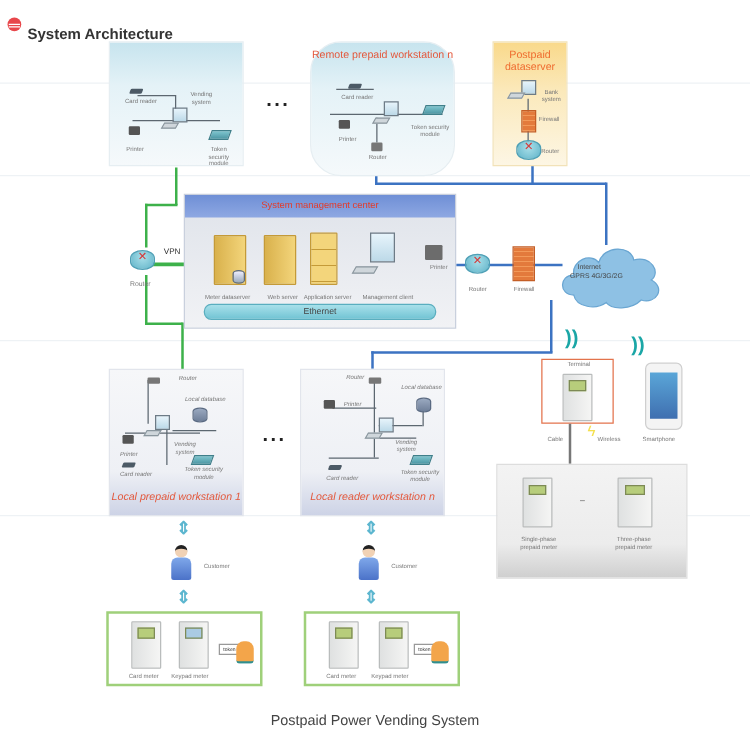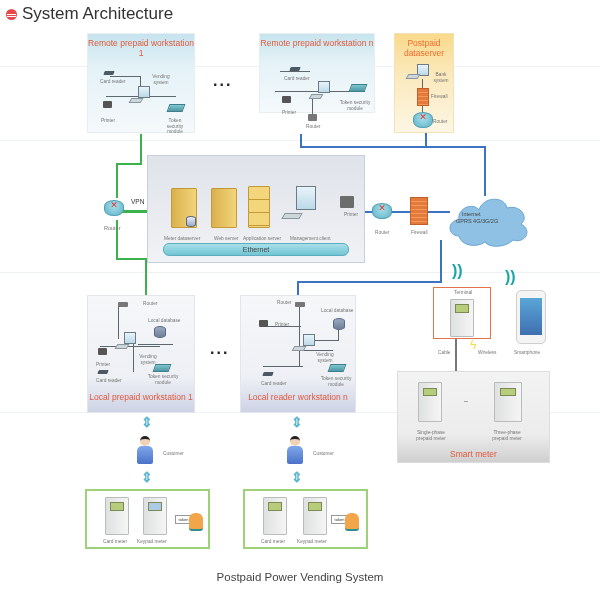--- a/index.html
+++ b/index.html
@@ -1,26 +1,26 @@
 <!DOCTYPE html>
 <html><head>
 <meta charset="utf-8">
 <style>
   html, body { margin:0; padding:0; background:#ffffff; }
   body { width:600px; height:600px; position:relative; overflow:hidden; font-family:"Liberation Sans", sans-serif; }
   .abs { position:absolute; }
   .header { left:6px; top:4px; display:flex; align-items:center; gap:5px; }
   .header-icon { width:11px; height:11px; border-radius:50%; background:#e8474b; position:relative; overflow:hidden; }
   .header-icon::after { content:""; position:absolute; left:1px; right:1px; top:5px; height:1px; background:#fff; box-shadow:0 2px 0 #fff; }
-  .header-title { font-size:17px; font-weight:normal; color:#333; }
+  .header-title { font-size:12px; font-weight:bold; color:#333;margin-top:16px; }
   .bgband { left:0; right:0; height:1px; background:#eef2f5; }
   .box { position:absolute; box-sizing:border-box; }
   .remote { background:linear-gradient(#c7e4ee 0%, #e4f2f7 35%, #f5f9fb 100%); border:1px solid #e6eef2; }
   .postpaid { background:linear-gradient(#f9d98b 0%, #fbe9bb 40%, #fdf6e4 100%); border:1px solid #f2e2b8; }
-  .local { background:linear-gradient(#f6f7f9 0%, #eef0f5 70%, #cdd3e6 100%); border:1px solid #e2e5ec; }
+  .local { background:linear-gradient(#f6f7f9 0%, #eef0f5 70%, #cdd3e6 100%); border:1px solid #e2e5ec;font-style:italic; }
   .box-title { position:absolute; left:0; right:0; text-align:center; color:#e3583c; font-size:8.5px; line-height:10px; }
   .lbl { position:absolute; font-size:4.8px; color:#777; line-height:5.5px; text-align:center; white-space:nowrap; }
   .dots { font-size:16px; color:#222; letter-spacing:2px; font-weight:bold; }
   .smc { left:147px; top:155px; width:218px; height:108px; background:linear-gradient(#dfe3ea,#f1f2f5); border:1px solid #c9d0dd; box-sizing:border-box; }
   .smc-head { position:absolute; left:0; right:0; top:0; height:18px; background:linear-gradient(#6f8fd6,#8ea8e2); color:#e23b2a; font-size:7.5px; text-align:center; line-height:15px; }
   .ethernet { position:absolute; left:15px; right:15px; top:87px; height:11px; border-radius:6px; background:linear-gradient(#a8e0ea,#72c4d4); border:1px solid #5aaebf; font-size:7px; color:#444; text-align:center; line-height:11px; }
   .server { position:absolute; background:linear-gradient(90deg,#d9b14c,#f3d57b); border:1px solid #c49a38; border-radius:1px; }
   .line-g { position:absolute; background:#3db14a; }
   .line-b { position:absolute; background:#3c73c2; }
   .router { position:absolute; width:18px; height:14px; border-radius:50%/40%; background:radial-gradient(ellipse at 50% 35%, #a9dfe9, #5fb3c8); border:1px solid #4e9fb5; }
@@ -74,38 +74,37 @@
 <div class="line-b" style="left:300px; top:134px; width:2px; height:13px;"></div>
 <div class="line-b" style="left:300px; top:146px; width:185px; height:2px;"></div>
 <div class="line-b" style="left:425px; top:132px; width:2px; height:15px;"></div>
 <div class="line-b" style="left:484px; top:146px; width:2px; height:50px;"></div>
 <div class="line-b" style="left:365px; top:211px; width:85px; height:2px;"></div>
 <div class="line-b" style="left:440px; top:240px; width:2px; height:42px;"></div>
 <div class="line-b" style="left:297px; top:281px; width:145px; height:2px;"></div>
 <div class="line-b" style="left:297px; top:281px; width:2px; height:14px;"></div>
 
 <div class="box remote" style="left:87px; top:33px; width:108px; height:100px;">
-  <div class="box-title" style="top:4px;">Remote prepaid workstation 1</div>
   <div class="wire" style="left:22px; top:42px; width:30px; height:1px;"></div>
   <div class="wire" style="left:52px; top:42px; width:1px; height:15px;"></div>
   <div class="wire" style="left:18px; top:62px; width:70px; height:1px;"></div>
   <div class="cardr" style="left:16px; top:37px;"></div>
   <div class="lbl" style="left:12px; top:45px;">Card reader</div>
   <div class="mon" style="left:50px; top:52px;"></div>
   <div class="kb" style="left:42px; top:64px;"></div>
   <div class="lbl" style="left:60px; top:40px; white-space:normal; width:26px;">Vending system</div>
   <div class="prn" style="left:15px; top:67px;"></div>
   <div class="lbl" style="left:13px; top:84px;">Printer</div>
   <div class="tsm" style="left:80px; top:70px;"></div>
   <div class="lbl" style="left:72px; top:84px; white-space:normal; width:30px;">Token security module</div>
 </div>
 
 <div class="abs dots" style="left:213px; top:72px;">...</div>
 
-<div class="box remote" style="left:259px; top:33px; width:116px; height:80px;">
+<div class="box remote" style="left:248px; top:33px; width:116px; height:108px;border-radius:25px;">
   <div class="box-title" style="top:4px;">Remote prepaid workstation n</div>
   <div class="wire" style="left:20px; top:37px; width:30px; height:1px;"></div>
   <div class="wire" style="left:15px; top:57px; width:90px; height:1px;"></div>
   <div class="wire" style="left:52px; top:60px; width:1px; height:20px;"></div>
   <div class="cardr" style="left:30px; top:33px;"></div>
   <div class="lbl" style="left:24px; top:42px;">Card reader</div>
   <div class="mon" style="left:58px; top:47px;"></div>
   <div class="kb" style="left:50px; top:60px;"></div>
   <div class="prn" style="left:22px; top:62px;"></div>
   <div class="lbl" style="left:22px; top:76px;">Printer</div>
@@ -125,20 +124,21 @@
   <div class="lbl" style="left:36px; top:60px;">Firewall</div>
   <div class="router" style="left:18px; top:78px;"></div>
   <div class="lbl" style="left:38px; top:85px;">Router</div>
 </div>
 
 <div class="router" style="left:104px; top:200px;"></div>
 <div class="lbl" style="left:131px; top:199px; font-size:6.5px; color:#333;">VPN</div>
 <div class="lbl" style="left:104px; top:226px; font-size:5.5px;">Router</div>
 
 <div class="abs smc">
+  <div class="smc-head">System management center</div>
   <div class="server" style="left:23px; top:32px; width:24px; height:38px;"></div>
   <div class="db" style="left:38px; top:60px; width:8px; height:9px; background:linear-gradient(#eef,#9ab);"></div>
   <div class="server" style="left:63px; top:32px; width:24px; height:38px;"></div>
   <div class="server" style="left:100px; top:30px; width:20px; height:40px; background:repeating-linear-gradient(#f3d57b 0 12px,#c49a38 12px 13px);"></div>
   <div class="mon" style="left:148px; top:30px; width:18px; height:22px;"></div>
   <div class="kb" style="left:135px; top:57px; width:16px; height:4px;"></div>
   <div class="prn" style="left:192px; top:40px; width:14px; height:12px; background:#6c6c6c;"></div>
   <div class="lbl" style="left:196px; top:56px;">Printer</div>
   <div class="lbl" style="left:16px; top:80px;">Meter dataserver</div>
   <div class="lbl" style="left:66px; top:80px;">Web server</div>
@@ -224,21 +224,20 @@
 <div class="box smart">
   <div class="meter" style="left:20px; top:10px; width:22px; height:38px;">
       <div class="scr"></div>
     </div>
   <div class="meter" style="left:96px; top:10px; width:26px; height:38px;">
       <div class="scr"></div>
     </div>
   <div class="lbl" style="left:66px; top:26px; font-size:7px; color:#555;">–</div>
   <div class="lbl" style="left:16px; top:58px; white-space:normal; width:34px;">Single-phase prepaid meter</div>
   <div class="lbl" style="left:92px; top:58px; white-space:normal; width:34px;">Three-phase prepaid meter</div>
-  <div class="box-title" style="top:77px;">Smart meter</div>
 </div>
 
 <div class="arrow" style="left:141px; top:415px;">⇕</div>
 <div class="customer" style="left:136px; top:436px;">
     <div class="head"></div>
     <div class="body"></div>
   </div>
 <div class="lbl" style="left:163px; top:451px;">Customer</div>
 <div class="arrow" style="left:141px; top:470px;">⇕</div>
 

